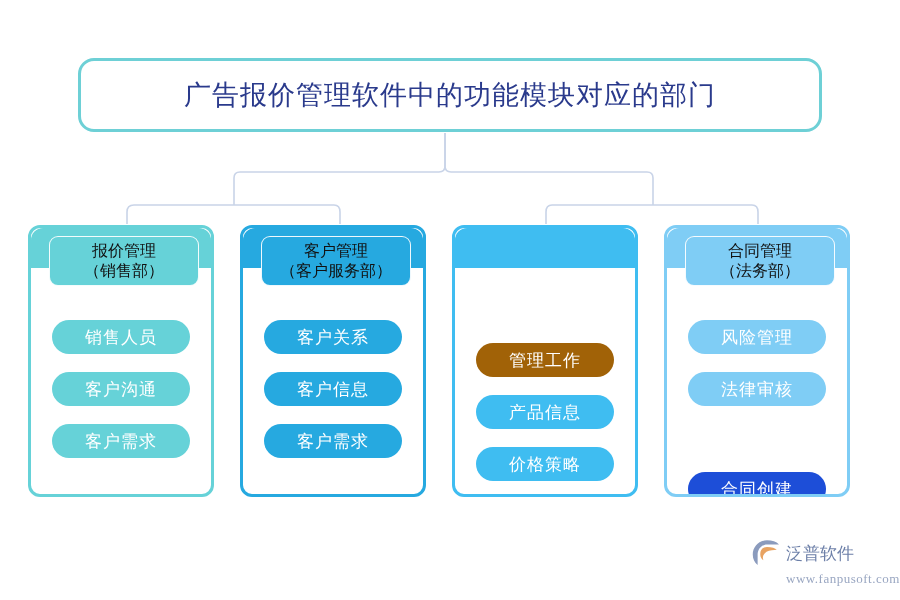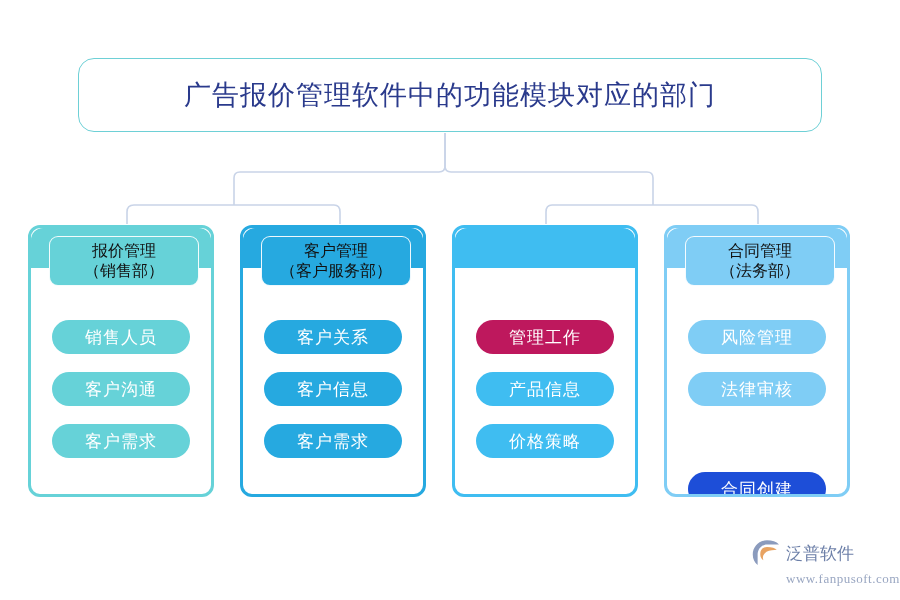--- a/index.html
+++ b/index.html
@@ -22,21 +22,21 @@
   }
 
   
   #title-box {
     position: absolute;
     left: 78px;
     top: 58px;
     width: 744px;
     height: 74px;
     box-sizing: border-box;
-    border: 1px solid #404040;
+    border: 3px solid #404040;
     border-radius: 16px;
     background: #ffffff;
     display: flex;
     align-items: center;
     justify-content: center;
   }
   #title-text {
     color: #2a3a8c;
     font-size: 27px;
     letter-spacing: 1px;
@@ -201,21 +201,21 @@
     <div class="col-items">
       <div class="pill" style="background: rgb(38, 169, 224);">客户关系</div>
       <div class="pill" style="background: rgb(38, 169, 224);">客户信息</div>
       <div class="pill" style="background: rgb(38, 169, 224);">客户需求</div>
     </div>
   </div>
 
   <div class="column col-3" style="border-color: rgb(63, 189, 241);">
     <div class="col-band" style="background: rgb(63, 189, 241);"></div>
     <div class="col-items">
-      <div class="pill" style="background: #be185d;">管理工作</div>
+      <div class="pill" style="background: #a16207; margin-top: 23px;">管理工作</div>
       <div class="pill" style="background: rgb(63, 189, 241);">产品信息</div>
       <div class="pill" style="background: rgb(63, 189, 241);">价格策略</div>
     </div>
   </div>
 
   <div class="column col-4" style="border-color: rgb(127, 205, 245);">
     <div class="col-band" style="background: rgb(127, 205, 245);"></div>
     <div class="col-head" style="background: rgb(127, 205, 245);">
       <span class="hl">合同管理</span>
       <span class="hl">（法务部）</span>

